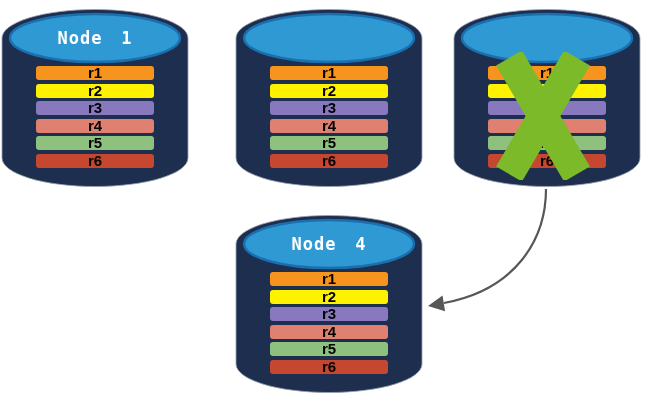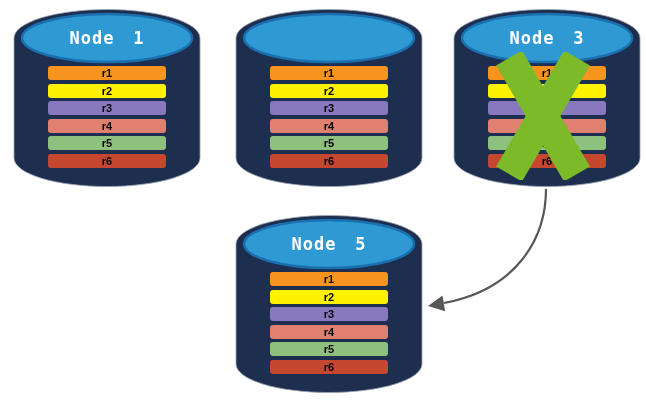--- a/index.html
+++ b/index.html
@@ -22,32 +22,32 @@
     color:#ffffff;
     letter-spacing:1px;word-spacing:.45em;
   }
   .rows{
     position:absolute;left:36px;top:58px;width:118px;
     display:flex;flex-direction:column;gap:3.5px;
   }
   .row{
     height:14px;border-radius:3px;
     text-align:center;
-    font-weight:bold;font-size:11px;line-height:14px;
+    font-weight:bold;font-size:15px;line-height:14px;
     color:#000000;
   }
   .x-overlay{position:absolute;left:41px;top:44px;width:100px;height:128px;}
   .arrow-layer{position:absolute;left:0;top:0;width:646px;height:402px;pointer-events:none;}
 </style>
 </head>
 <body>
 
 <div class="stage">
 
-  <div class="node" style="left:12px;top:8px;">
+  <div class="node" style="left:0;top:8px;">
     <svg class="cyl" viewBox="0 0 190 180">
       <path class="body" d="M2,30 a93,28.5 0 0 1 186,0 v120 a93,28.5 0 0 1 -186,0 z" fill="#1D2E4F"></path>
       <ellipse class="top" cx="95" cy="30" rx="85" ry="24" fill="#2F99D4"></ellipse>
     </svg>
     <div class="node-title">Node 1</div>
     <div class="rows">
       <div class="row" style="background: rgb(247, 148, 30);">r1</div>
       <div class="row" style="background: rgb(255, 242, 0);">r2</div>
       <div class="row" style="background: rgb(136, 120, 190);">r3</div>
       <div class="row" style="background: rgb(223, 128, 112);">r4</div>
@@ -69,41 +69,40 @@
       <div class="row" style="background: rgb(142, 193, 125);">r5</div>
       <div class="row" style="background: rgb(197, 71, 47);">r6</div>
     </div>
   </div>
 
   <div class="node" style="left:452px;top:8px;">
     <svg class="cyl" viewBox="0 0 190 180">
       <path class="body" d="M2,30 a93,28.5 0 0 1 186,0 v120 a93,28.5 0 0 1 -186,0 z" fill="#1D2E4F"></path>
       <ellipse class="top" cx="95" cy="30" rx="85" ry="24" fill="#2F99D4"></ellipse>
     </svg>
-    <div class="node-title">Node 3</div>
     <div class="rows">
       <div class="row" style="background: rgb(247, 148, 30);">r1</div>
       <div class="row" style="background: rgb(255, 242, 0);">r2</div>
       <div class="row" style="background: rgb(136, 120, 190);">r3</div>
       <div class="row" style="background: rgb(223, 128, 112);">r4</div>
       <div class="row" style="background: rgb(142, 193, 125);">r5</div>
       <div class="row" style="background: rgb(197, 71, 47);">r6</div>
     </div>
     <svg class="x-overlay" viewBox="0 0 100 128">
       <line x1="16" y1="6" x2="84" y2="122" stroke-width="30" stroke-linecap="butt" stroke="#7CBA2A"></line>
       <line x1="84" y1="6" x2="16" y2="122" stroke-width="30" stroke-linecap="butt" stroke="#7CBA2A"></line>
     </svg>
   </div>
 
   <div class="node" style="left:234px;top:214px;">
     <svg class="cyl" viewBox="0 0 190 180">
       <path class="body" d="M2,30 a93,28.5 0 0 1 186,0 v120 a93,28.5 0 0 1 -186,0 z" fill="#1D2E4F"></path>
       <ellipse class="top" cx="95" cy="30" rx="85" ry="24" fill="#2F99D4"></ellipse>
     </svg>
-    <div class="node-title">Node 5</div>
+    <div class="node-title">Node 4</div>
     <div class="rows">
       <div class="row" style="background: rgb(247, 148, 30);">r1</div>
       <div class="row" style="background: rgb(255, 242, 0);">r2</div>
       <div class="row" style="background: rgb(136, 120, 190);">r3</div>
       <div class="row" style="background: rgb(223, 128, 112);">r4</div>
       <div class="row" style="background: rgb(142, 193, 125);">r5</div>
       <div class="row" style="background: rgb(197, 71, 47);">r6</div>
     </div>
   </div>
 

